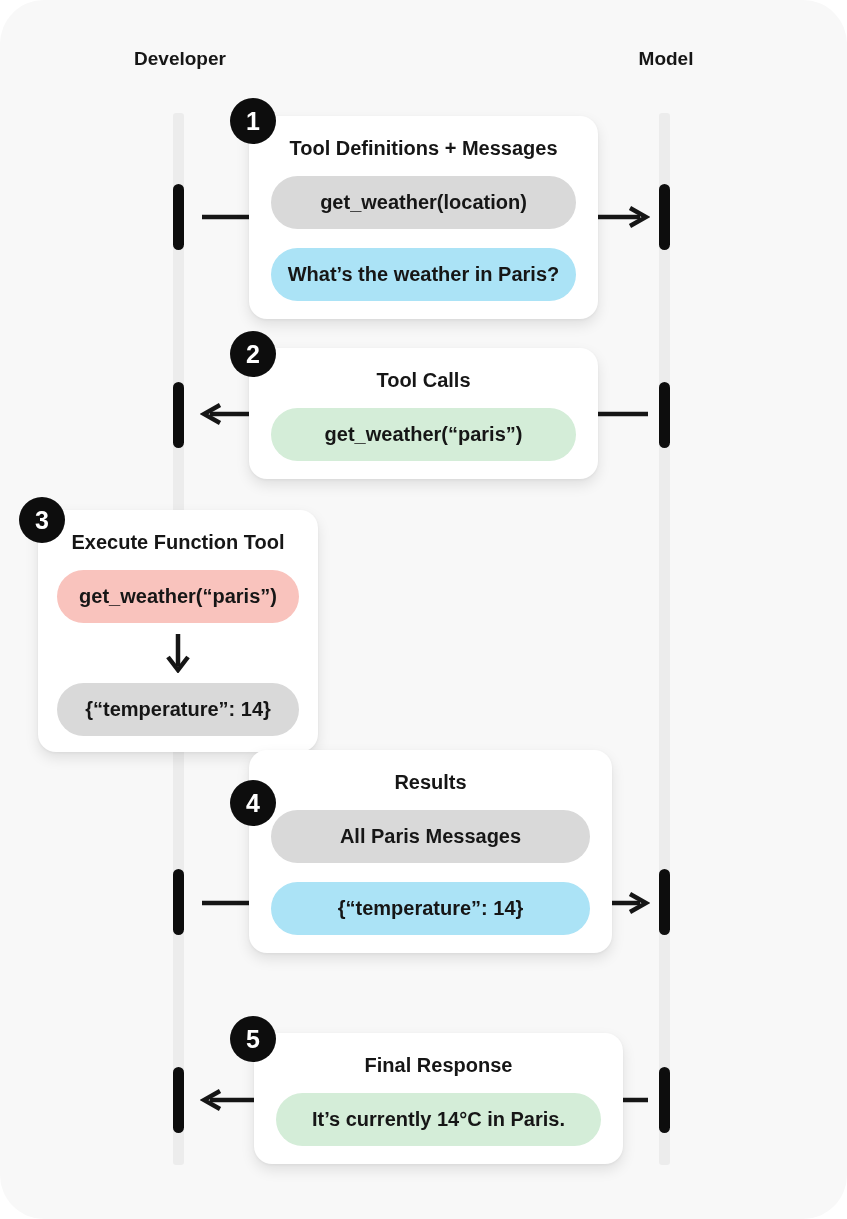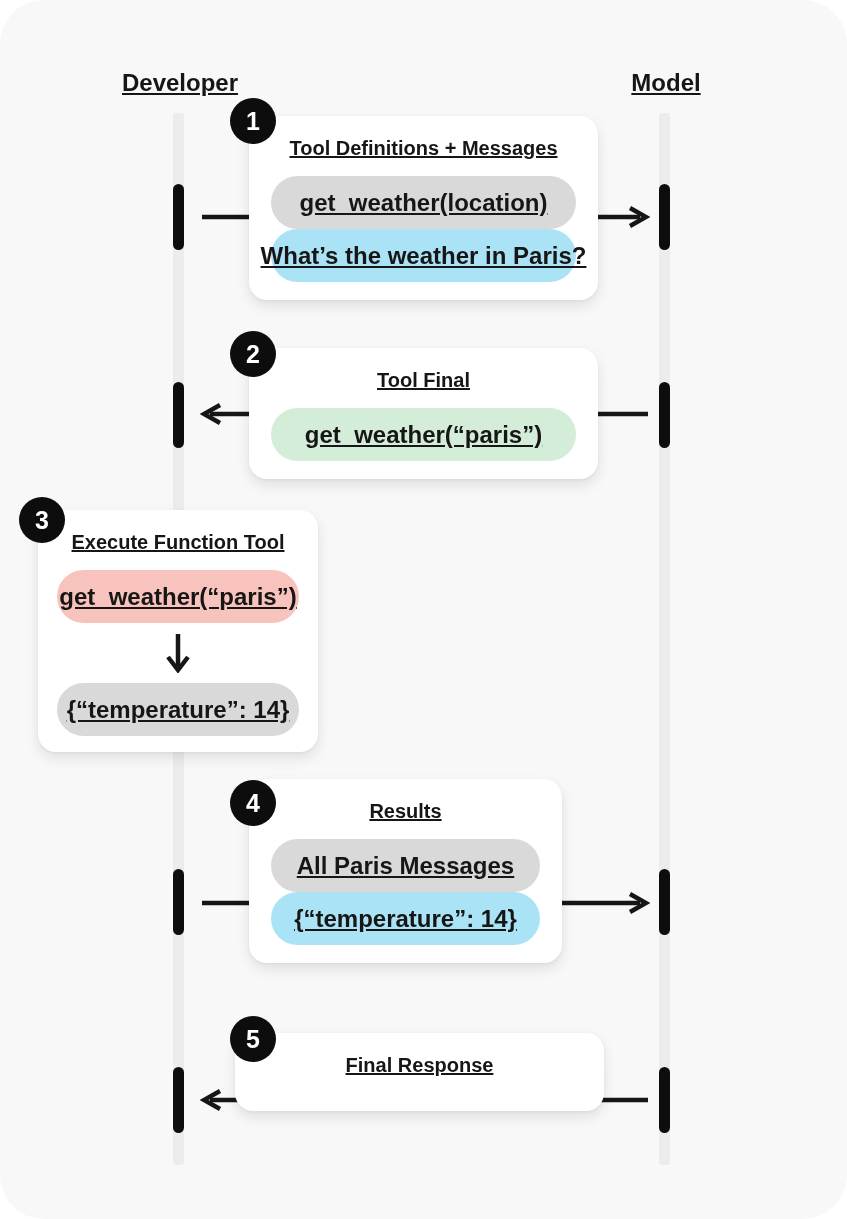--- a/index.html
+++ b/index.html
@@ -25,26 +25,25 @@
     overflow:hidden;
   }
   .canvas{position:absolute;inset:0;width:847px;height:1219px;}
   .panel{
     position:absolute;inset:0;
     background:var(--panel-background);
     border-radius:44px;
     z-index:0;
   }
   .actor{
-    position:absolute;top:69px;
+    position:absolute;top:48px;
     transform:translateX(-50%);
-    font-size:24px;font-weight:600;
+    font-size:19px;font-weight:600;
     white-space:nowrap;
     z-index:5;
-    text-decoration:underline;
   }
   .actor.dev{left:180px;}
   .actor.model{left:666px;text-align:center;}
   .lifeline{
     position:absolute;top:113px;height:1052px;width:11px;
     background:var(--lifeline);
     border-radius:3px;
     z-index:1;
   }
   .lifeline.dev{left:173px;}
@@ -70,42 +69,41 @@
   .arrow-s2{top:402px;}
   .arrow-s4{top:891px;}
   .arrow-s5{top:1088px;}
   .card{
     position:absolute;
     background:var(--card-background);
     border-radius:18px;
     box-shadow:0 6px 14px rgba(0,0,0,0.10),0 1px 3px rgba(0,0,0,0.05);
     padding:20px 22px 18px 22px;
     z-index:4;
-    text-decoration:underline;
   }
   .card-s1{left:249px;top:116px;width:349px;}
   .card-s2{left:249px;top:348px;width:349px;}
   .card-s3{left:38px;top:510px;width:280px;padding-left:19px;padding-right:19px;padding-bottom:16px;}
-  .card-s4{left:249px;top:779px;width:313px;}
-  .card-s5{left:235px;top:1033px;width:369px;}
+  .card-s4{left:249px;top:750px;width:363px;}
+  .card-s5{left:254px;top:1033px;width:369px;}
   .card-title{
     text-align:center;
     font-size:20px;font-weight:600;
     line-height:24px;
     margin-bottom:16px;
     white-space:nowrap;
   }
   .pill{
     height:53px;width:100%;
     border-radius:27px;
     display:flex;align-items:center;justify-content:center;
-    font-size:24px;font-weight:600;
+    font-size:20px;font-weight:600;
     white-space:nowrap;
   }
-  .pill + .pill{}
+  .pill + .pill{margin-top:19px;}
   .pill-gray{background:var(--pill-gray);}
   .pill-blue{background:var(--pill-blue);}
   .pill-green{background:var(--pill-green);}
   .pill-red{background:var(--pill-red);}
   .down-arrow{
     display:flex;justify-content:center;
     margin:10px 0;
     height:40px;
   }
   .badge{
@@ -172,21 +170,21 @@
   </div>
 
   <div class="card card-s1">
     <div class="card-title">Tool Definitions + Messages</div>
     <div class="pill pill-gray">get_weather(location)</div>
     <div class="pill pill-blue">What’s the weather in Paris?</div>
   </div>
   <div class="badge badge-s1">1</div>
 
   <div class="card card-s2">
-    <div class="card-title">Tool Final</div>
+    <div class="card-title">Tool Calls</div>
     <div class="pill pill-green">get_weather(“paris”)</div>
   </div>
   <div class="badge badge-s2">2</div>
 
   <div class="card card-s3">
     <div class="card-title">Execute Function Tool</div>
     <div class="pill pill-red">get_weather(“paris”)</div>
     <div class="down-arrow">
       <svg width="26" height="40" viewBox="0 0 26 40">
         <line class="stroke" x1="13" y1="1" x2="13" y2="33"></line>
@@ -199,16 +197,17 @@
 
   <div class="card card-s4">
     <div class="card-title">Results</div>
     <div class="pill pill-gray">All Paris Messages</div>
     <div class="pill pill-blue">{“temperature”: 14}</div>
   </div>
   <div class="badge badge-s4">4</div>
 
   <div class="card card-s5">
     <div class="card-title">Final Response</div>
+    <div class="pill pill-green">It’s currently 14°C in Paris.</div>
   </div>
   <div class="badge badge-s5">5</div>
 
 </div>
 
 </body></html>

